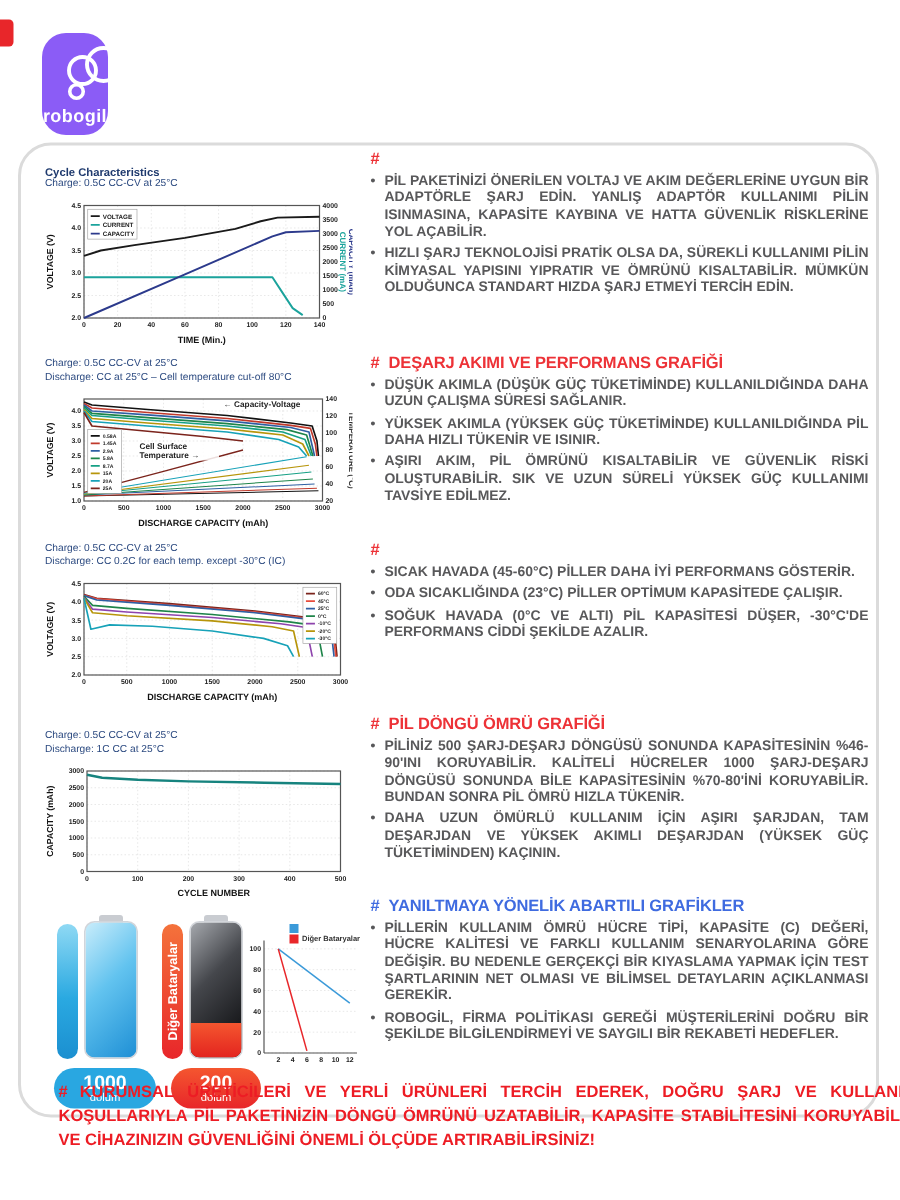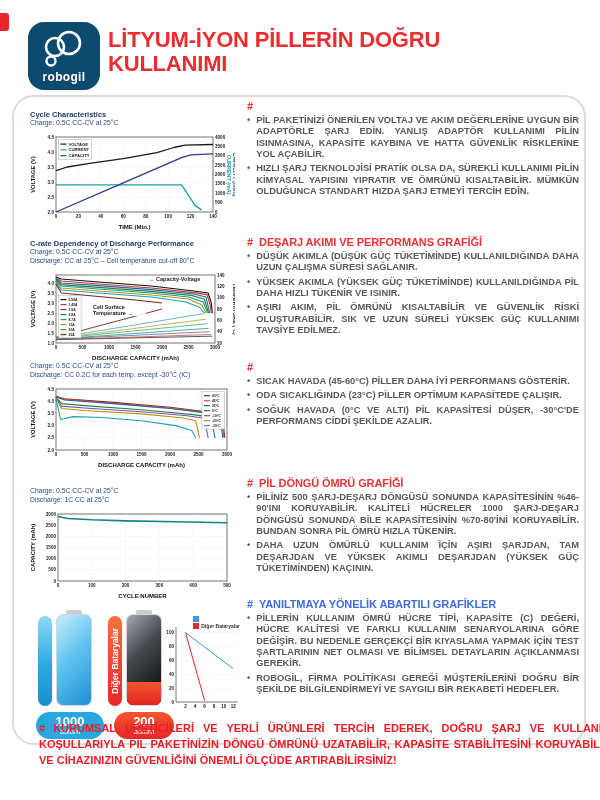--- a/index.html
+++ b/index.html
@@ -2,21 +2,21 @@
 <html><head>
 <meta charset="utf-8">
 <style>
   * { margin:0; padding:0; box-sizing:border-box; }
   html,body { background:#ffffff; }
   body { font-family:"Liberation Sans", sans-serif; }
   .page { position:relative; width:600px; height:800px; background:#fff; overflow:hidden; }
 
   .corner-tab { position:absolute; left:0; top:13px; width:9px; height:18px; background:#E8262A; border-radius:0 3px 3px 0; }
 
-  .logo { position:absolute; left:28px; top:22px; width:72px; height:68px; background:#0c4a6e; border-radius:16px;
+  .logo { position:absolute; left:28px; top:22px; width:44px; height:68px; background:#8b5cf6; border-radius:16px;
           display:flex; flex-direction:column; align-items:center; justify-content:flex-end; padding-bottom:6px; }
   .logo svg { position:absolute; top:8px; left:12px; }
   .logo-text { color:#fff; font-size:12px; font-weight:bold; letter-spacing:.3px; }
 
   .page-title { position:absolute; left:108px; top:28px; width:380px; color:#EE2B2F; font-size:22px; font-weight:bold; line-height:1.1; letter-spacing:-0.2px; }
 
   .panel { position:absolute; left:12px; top:95px; width:574px; height:650px; border:2px solid #DBDBDB; border-radius:22px; background:#fff; }
 
   .fig { position:absolute; left:30px; width:210px; }
   .fig-title { color:#1F3A6E; font-size:7.5px; font-weight:bold; line-height:1.25; }
@@ -70,21 +70,20 @@
 
   <div class="logo">
     <svg width="44" height="40" viewBox="0 0 44 40">
       <circle cx="15" cy="17" r="9" fill="none" stroke="#fff" stroke-width="2.6"></circle>
       <circle cx="29" cy="13" r="11" fill="none" stroke="#fff" stroke-width="2.6"></circle>
       <circle cx="11" cy="31" r="4.5" fill="none" stroke="#fff" stroke-width="2.4"></circle>
     </svg>
     <span class="logo-text">robogil</span>
   </div>
 
-  <div class="page-title">LİTYUM-İYON PİLLERİN DOĞRU KULLANIMI</div>
 
   <div class="panel"></div>
 
   <div class="fig" style="top:110px;">
     <div class="fig-title">Cycle Characteristics</div>
     <div class="fig-sub">Charge: 0.5C CC-CV at 25°C</div>
     <div class="chartbox">
         <svg viewBox="0 0 205 100" width="205" height="100">
           <line x1="26" y1="7" x2="26" y2="82" stroke="#d8d8d8" stroke-width="0.4" stroke-dasharray="1,1.5"></line>
           <line x1="48.42857142857143" y1="7" x2="48.42857142857143" y2="82" stroke="#d8d8d8" stroke-width="0.4" stroke-dasharray="1,1.5"></line>
@@ -136,21 +135,20 @@
           <text x="38.5" y="15.696" font-size="4.2" font-weight="bold" fill="#222">VOLTAGE</text>
           <line x1="30.5" y1="19.900000000000002" x2="36.5" y2="19.900000000000002" stroke="#1BA39C" stroke-width="1.2"></line>
           <text x="38.5" y="21.496000000000002" font-size="4.2" font-weight="bold" fill="#222">CURRENT</text>
           <line x1="30.5" y1="25.700000000000003" x2="36.5" y2="25.700000000000003" stroke="#2C3A8C" stroke-width="1.2"></line>
           <text x="38.5" y="27.296000000000003" font-size="4.2" font-weight="bold" fill="#222">CAPACITY</text>
         </svg>
       </div>
   </div>
 
   <div class="fig" style="top:239px;">
-    <div class="fig-title">C-rate Dependency of Discharge Performance</div>
     <div class="fig-sub">Charge: 0.5C CC-CV at 25°C</div>
     <div class="fig-sub">Discharge: CC at 25°C – Cell temperature cut-off 80°C</div>
     <div class="chartbox">
         <svg viewBox="0 0 205 93" width="205" height="93">
           <line x1="26" y1="7" x2="26" y2="75" stroke="#d8d8d8" stroke-width="0.4" stroke-dasharray="1,1.5"></line>
           <line x1="52.5" y1="7" x2="52.5" y2="75" stroke="#d8d8d8" stroke-width="0.4" stroke-dasharray="1,1.5"></line>
           <line x1="79" y1="7" x2="79" y2="75" stroke="#d8d8d8" stroke-width="0.4" stroke-dasharray="1,1.5"></line>
           <line x1="105.5" y1="7" x2="105.5" y2="75" stroke="#d8d8d8" stroke-width="0.4" stroke-dasharray="1,1.5"></line>
           <line x1="132" y1="7" x2="132" y2="75" stroke="#d8d8d8" stroke-width="0.4" stroke-dasharray="1,1.5"></line>
           <line x1="158.5" y1="7" x2="158.5" y2="75" stroke="#d8d8d8" stroke-width="0.4" stroke-dasharray="1,1.5"></line>

